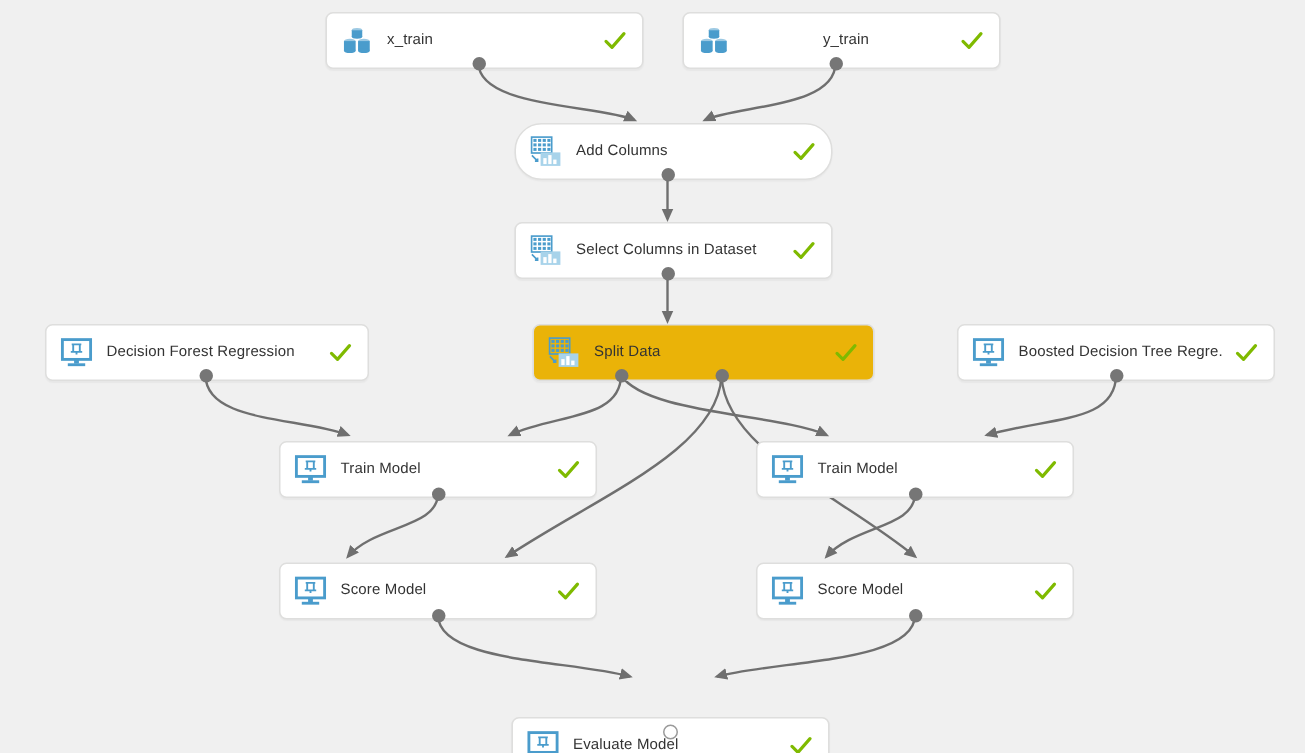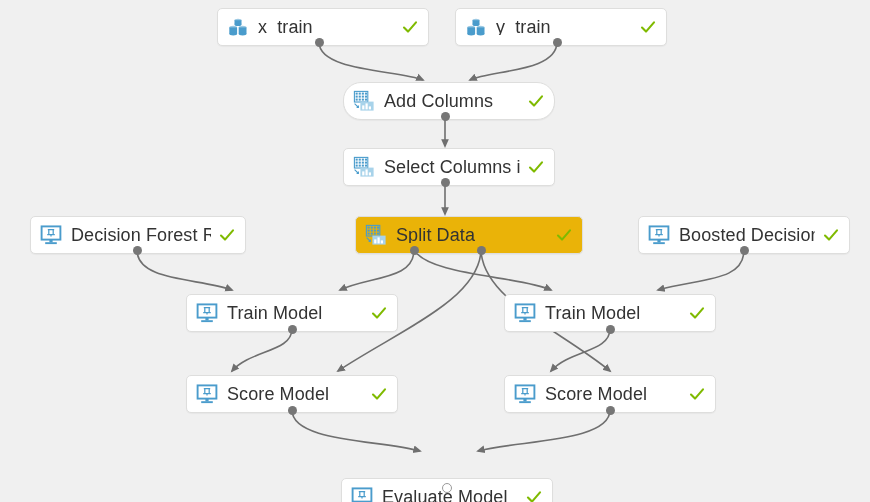--- a/index.html
+++ b/index.html
@@ -41,21 +41,21 @@
     box-shadow: 0 1px 1px rgba(0,0,0,0.04);
   }
   .node .icon {
     width: 22px;
     height: 22px;
     flex: 0 0 22px;
     margin-right: 9px;
     display: block;
   }
   .node .label {
-    font-size: 18px;
+    font-size: 10px;
     color: #333333;
     white-space: nowrap;
     overflow: hidden;
     flex: 1 1 auto;
     line-height: 16px;
     letter-spacing: 0.1px;
   }
   .node .check {
     flex: 0 0 auto;
     width: 16px;
@@ -119,21 +119,21 @@
               <ellipse cx="15.6" cy="11.4" rx="3.9" ry="1.6" opacity="0.55"></ellipse>
               <rect x="11.7" y="11.4" width="7.8" height="6.4"></rect>
               <ellipse cx="15.6" cy="17.8" rx="3.9" ry="1.6"></ellipse>
             </g>
           </svg></span>
         <span class="label">x_train</span>
         <span class="check"><svg viewBox="0 0 16 16" xmlns="http://www.w3.org/2000/svg">
             <path d="M2 8.6 L6 12.6 L14 3.4" fill="none" stroke="#7fba00" stroke-width="2.1" stroke-linecap="round" stroke-linejoin="round"></path>
           </svg></span>
       </div>
-      <div class="node" style="left: 455px; top: 8px; width: 212px; background: rgb(255, 255, 255); border-color: rgb(222, 222, 221);">
+      <div class="node" style="left: 455px; top: 8px; width: 212px; background: rgb(255, 255, 255); border-color: rgb(222, 222, 221); text-align: center;">
         <span class="icon"><svg viewBox="0 0 22 22" xmlns="http://www.w3.org/2000/svg">
             <g fill="#4a9ccc">
               <ellipse cx="11" cy="4.2" rx="3.5" ry="1.5" opacity="0.55"></ellipse>
               <rect x="7.5" y="4.2" width="7" height="4.2"></rect>
               <ellipse cx="11" cy="8.4" rx="3.5" ry="1.5"></ellipse>
               <ellipse cx="6.2" cy="11.4" rx="3.9" ry="1.6" opacity="0.55"></ellipse>
               <rect x="2.3" y="11.4" width="7.8" height="6.4"></rect>
               <ellipse cx="6.2" cy="17.8" rx="3.9" ry="1.6"></ellipse>
               <ellipse cx="15.6" cy="11.4" rx="3.9" ry="1.6" opacity="0.55"></ellipse>
               <rect x="11.7" y="11.4" width="7.8" height="6.4"></rect>

